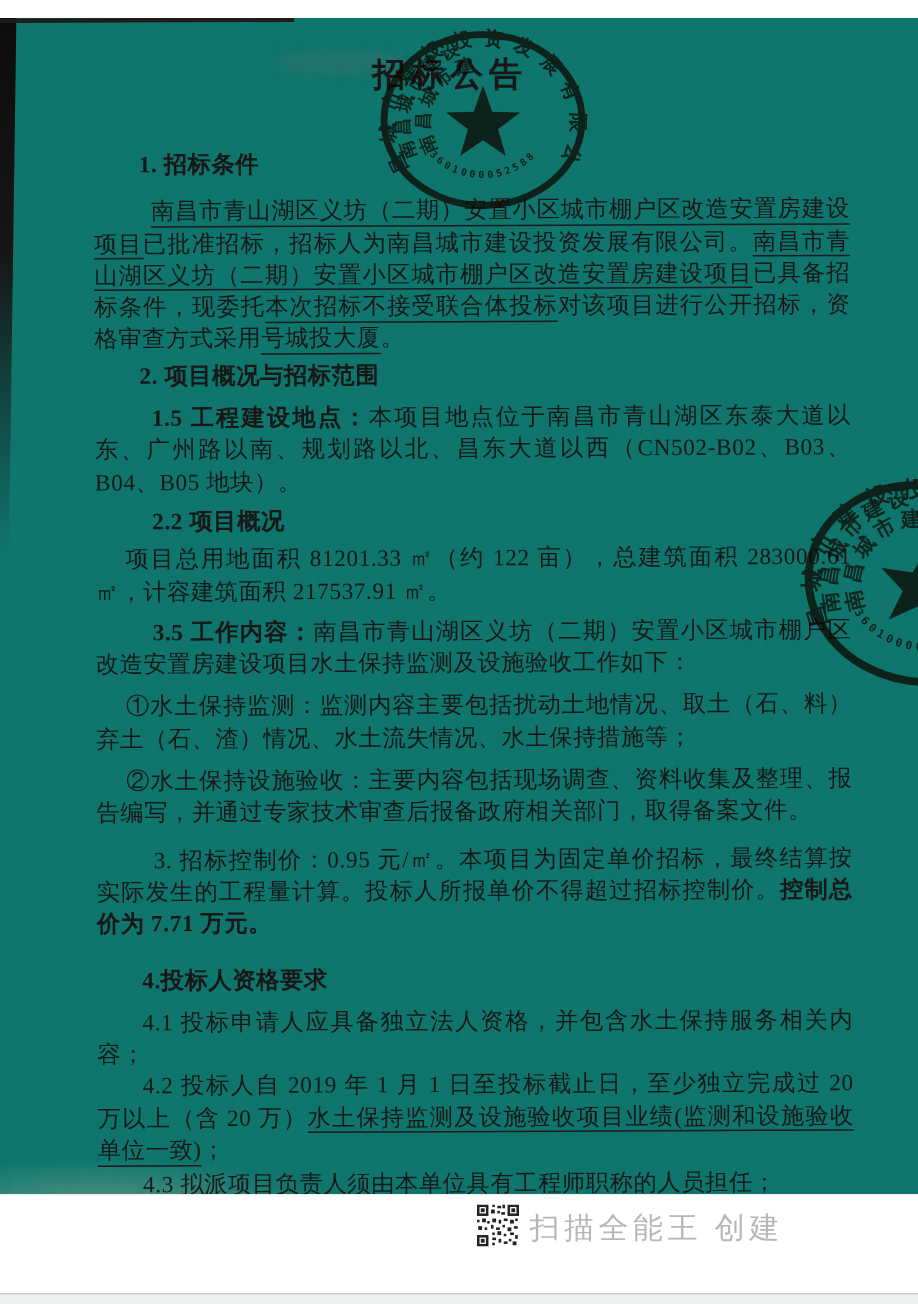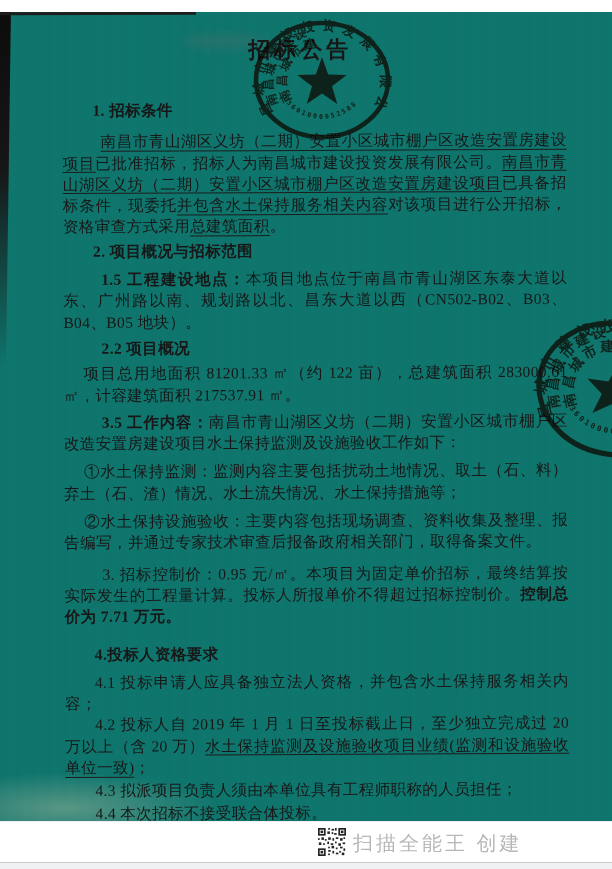--- a/index.html
+++ b/index.html
@@ -53,21 +53,21 @@
   .stamp-2{left:528px;top:300px;transform:rotate(10deg);}
   .seal-ring{fill:none;stroke:#d23b2e;stroke-width:4.6;}
   .seal-star{fill:#d23b2e;}
   .seal-arc{font-size:13px;font-weight:700;fill:#d23b2e;letter-spacing:7px;
      font-family:"Liberation Serif",serif;}
   .seal-serial{font-size:6.6px;font-weight:700;fill:#d23b2e;letter-spacing:2.2px;
      font-family:"DejaVu Sans Mono",monospace;}
   .seal-echo{font-size:12px;font-weight:700;fill:#c93527;letter-spacing:2.5px;opacity:0.92;
      font-family:"Liberation Serif",serif;}
   
-  .scan-footer{position:absolute;left:0;top:821px;width:612px;height:45px;background:#ffffff;
+  .scan-footer{position:absolute;left:0;top:796px;width:612px;height:45px;background:#ffffff;
      border-top:1px solid #efefef;z-index:5;}
   .qr{position:absolute;left:318px;top:6px;}
   .brand{position:absolute;left:353px;top:8px;font-family:"Liberation Sans",sans-serif;
      font-size:20px;letter-spacing:3px;color:#b7b7b7;}
   .bottom-bar{position:absolute;left:0;top:862px;width:612px;height:7px;background:#eef0f2;
      border-top:1px solid #c9cdd0;z-index:5;}
 </style>
 </head>
 <body>
 
@@ -75,21 +75,21 @@
 
   <div class="page">
     <div class="texture"></div>
     <div class="tint"></div>
     <div class="smudge"></div>
 
     <div class="content">
       <h1 class="title">招标公告</h1>
 
       <p class="head ind-2 s1">1. 招标条件</p>
-      <p class="ind-1 p1"><span class="u">南昌市青山湖区义坊（二期）安置小区城市棚户区改造安置房建设项目</span><span>已批准招标，招标人为南昌城市建设投资发展有限公司。</span><span class="u">南昌市青山湖区义坊（二期）安置小区城市棚户区改造安置房建设项目</span><span>已具备招标条件，现委托</span><span class="u">并包含水土保持服务相关内容</span><span>对该项目进行公开招标，资格审查方式采用</span><span class="u">总建筑面积</span><span>。</span></p>
+      <p class="ind-1 p1"><span class="u">南昌市青山湖区义坊（二期）安置小区城市棚户区改造安置房建设项目</span><span>已批准招标，招标人为南昌城市建设投资发展有限公司。</span><span class="u">南昌市青山湖区义坊（二期）安置小区城市棚户区改造安置房建设项目</span><span>已具备招标条件，现委托</span><span class="u">本次招标不接受联合体投标</span><span>对该项目进行公开招标，资格审查方式采用</span><span class="u">号城投大厦</span><span>。</span></p>
 
       <p class="head ind-2 s2">2. 项目概况与招标范围</p>
       <p class="ind-1 p21"><span class="b">1.5 工程建设地点：</span><span>本项目地点位于南昌市青山湖区东泰大道以东、广州路以南、规划路以北、昌东大道以西（CN502-B02、B03、B04、B05 地块）。</span></p>
       <p class="head ind-1 h22">2.2 项目概况</p>
       <p class="ind-3 p22">项目总用地面积 81201.33 ㎡（约 122 亩），总建筑面积 283000.61 ㎡，计容建筑面积 217537.91 ㎡。</p>
       <p class="ind-1 p23"><span class="b">3.5 工作内容：</span><span>南昌市青山湖区义坊（二期）安置小区城市棚户区改造安置房建设项目水土保持监测及设施验收工作如下：</span></p>
       <p class="ind-3 pc1">①水土保持监测：监测内容主要包括扰动土地情况、取土（石、料）弃土（石、渣）情况、水土流失情况、水土保持措施等；</p>
       <p class="ind-3 pc2">②水土保持设施验收：主要内容包括现场调查、资料收集及整理、报告编写，并通过专家技术审查后报备政府相关部门，取得备案文件。</p>
 
       <p class="ind-1 p3"><span>3. 招标控制价：0.95 元/㎡。本项目为固定单价招标，最终结算按实际发生的工程量计算。投标人所报单价不得超过招标控制价。</span><span class="b">控制总价为 7.71 万元。</span></p>

